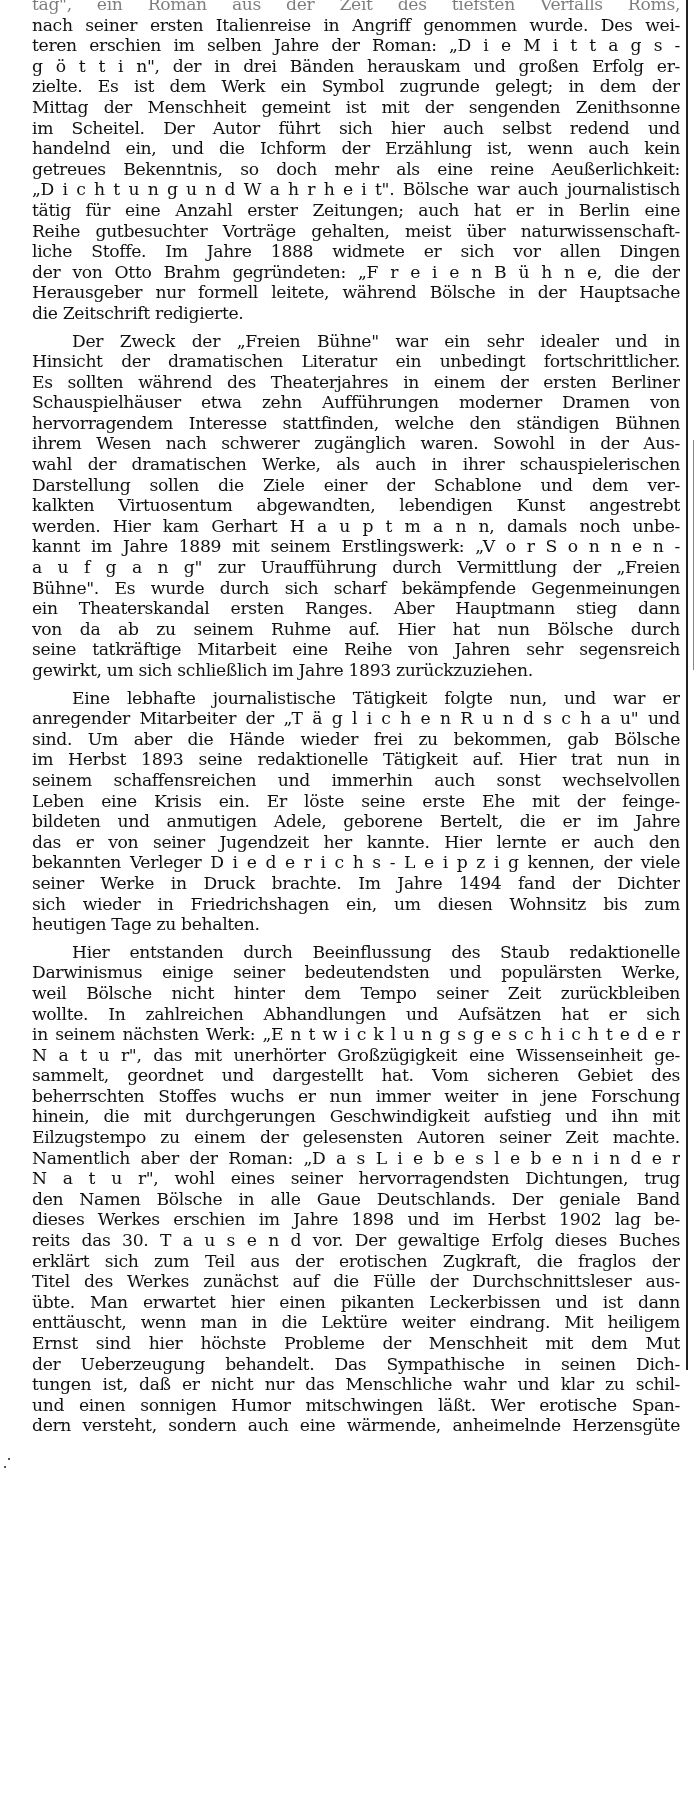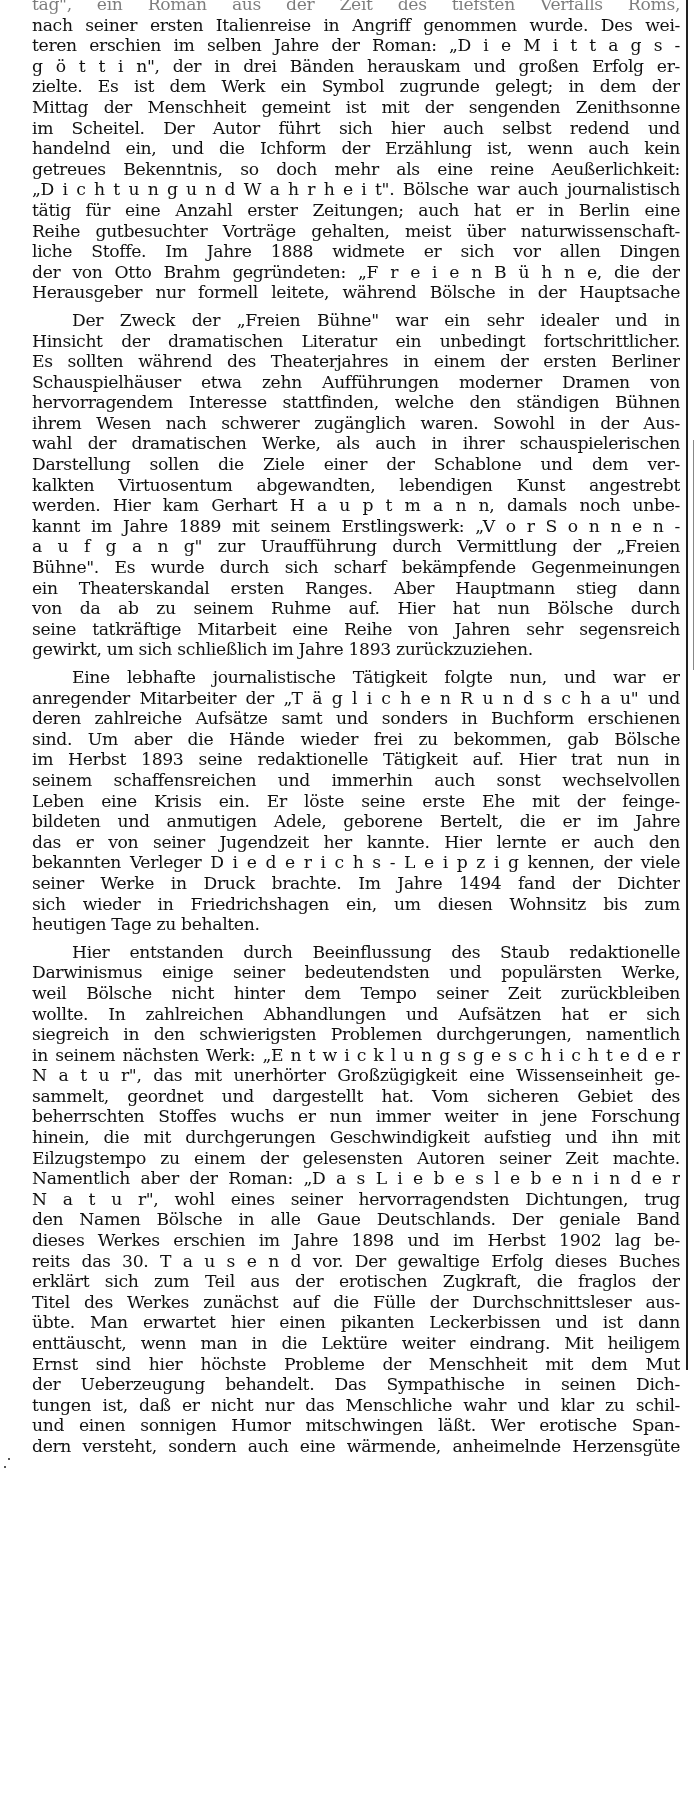--- a/index.html
+++ b/index.html
@@ -47,20 +47,21 @@
     <span class="line">Mittag der Menschheit gemeint ist mit der sengenden Zenithsonne</span>
     <span class="line">im Scheitel.  Der Autor führt sich hier auch selbst redend und</span>
     <span class="line">handelnd ein, und die Ichform der Erzählung ist, wenn auch kein</span>
     <span class="line">getreues Bekenntnis, so doch mehr als eine reine Aeußerlichkeit:</span>
     <span class="line">„D i c h t u n g   u n d   W a h r h e i t".  Bölsche war auch journalistisch</span>
     <span class="line">tätig für eine Anzahl erster Zeitungen; auch hat er in Berlin eine</span>
     <span class="line">Reihe gutbesuchter Vorträge gehalten, meist über naturwissenschaft-</span>
     <span class="line">liche Stoffe.  Im Jahre 1888 widmete er sich vor allen Dingen</span>
     <span class="line">der von Otto Brahm gegründeten: „F r e i e n   B ü h n e, die der</span>
     <span class="line">Herausgeber nur formell leitete, während Bölsche in der Hauptsache</span>
+    <span class="line last">die Zeitschrift redigierte.</span>
   </div>
 
   <div class="para">
     <span class="line indent">Der Zweck der „Freien Bühne" war ein sehr idealer und in</span>
     <span class="line">Hinsicht der dramatischen Literatur ein unbedingt fortschrittlicher.</span>
     <span class="line">Es sollten während des Theaterjahres in einem der ersten Berliner</span>
     <span class="line">Schauspielhäuser etwa zehn Aufführungen moderner Dramen von</span>
     <span class="line">hervorragendem Interesse stattfinden, welche den ständigen Bühnen</span>
     <span class="line">ihrem Wesen nach schwerer zugänglich waren.  Sowohl in der Aus-</span>
     <span class="line">wahl der dramatischen Werke, als auch in ihrer schauspielerischen</span>
@@ -72,39 +73,37 @@
     <span class="line">Bühne".  Es wurde durch sich scharf bekämpfende Gegenmeinungen</span>
     <span class="line">ein Theaterskandal ersten Ranges.  Aber Hauptmann stieg dann</span>
     <span class="line">von da ab zu seinem Ruhme auf.  Hier hat nun Bölsche durch</span>
     <span class="line">seine tatkräftige Mitarbeit eine Reihe von Jahren sehr segensreich</span>
     <span class="line last">gewirkt, um sich schließlich im Jahre 1893 zurückzuziehen.</span>
   </div>
 
   <div class="para">
     <span class="line indent">Eine lebhafte journalistische Tätigkeit folgte nun, und war er</span>
     <span class="line">anregender Mitarbeiter der „T ä g l i c h e n   R u n d s c h a u" und</span>
-    <span class="line">deren zahlreiche Aufsätze samt und sonders in Buchform erschienen</span>
     <span class="line">sind.  Um aber die Hände wieder frei zu bekommen, gab Bölsche</span>
     <span class="line">im Herbst 1893 seine redaktionelle Tätigkeit auf.  Hier trat nun in</span>
     <span class="line">seinem schaffensreichen und immerhin auch sonst wechselvollen</span>
     <span class="line">Leben eine Krisis ein.  Er löste seine erste Ehe mit der feinge-</span>
     <span class="line">bildeten und anmutigen Adele, geborene Bertelt, die er im Jahre</span>
     <span class="line">das er von seiner Jugendzeit her kannte.  Hier lernte er auch den</span>
     <span class="line">bekannten Verleger D i e d e r i c h s - L e i p z i g kennen, der viele</span>
     <span class="line">seiner Werke in Druck brachte.  Im Jahre 1494 fand der Dichter</span>
     <span class="line">sich wieder in Friedrichshagen ein, um diesen Wohnsitz bis zum</span>
     <span class="line last">heutigen Tage zu behalten.</span>
   </div>
 
   <div class="para">
     <span class="line indent">Hier entstanden durch Beeinflussung des Staub redaktionelle</span>
     <span class="line">Darwinismus einige seiner bedeutendsten und populärsten Werke,</span>
     <span class="line">weil Bölsche nicht hinter dem Tempo seiner Zeit zurückbleiben</span>
     <span class="line">wollte.  In zahlreichen Abhandlungen und Aufsätzen hat er sich</span>
-    <span class="line">siegreich in den schwierigsten Problemen durchgerungen, namentlich</span>
     <span class="line">in seinem nächsten Werk: „E n t w i c k l u n g s g e s c h i c h t e   d e r</span>
     <span class="line">N a t u r", das mit unerhörter Großzügigkeit eine Wissenseinheit ge-</span>
     <span class="line">sammelt, geordnet und dargestellt hat.  Vom sicheren Gebiet des</span>
     <span class="line">beherrschten Stoffes wuchs er nun immer weiter in jene Forschung</span>
     <span class="line">hinein, die mit durchgerungen Geschwindigkeit aufstieg und ihn mit</span>
     <span class="line">Eilzugstempo zu einem der gelesensten Autoren seiner Zeit machte.</span>
     <span class="line">Namentlich aber der Roman: „D a s   L i e b e s l e b e n   i n   d e r</span>
     <span class="line">N a t u r", wohl eines seiner hervorragendsten Dichtungen, trug</span>
     <span class="line">den Namen Bölsche in alle Gaue Deutschlands.  Der geniale Band</span>
     <span class="line">dieses Werkes erschien im Jahre 1898 und im Herbst 1902 lag be-</span>

